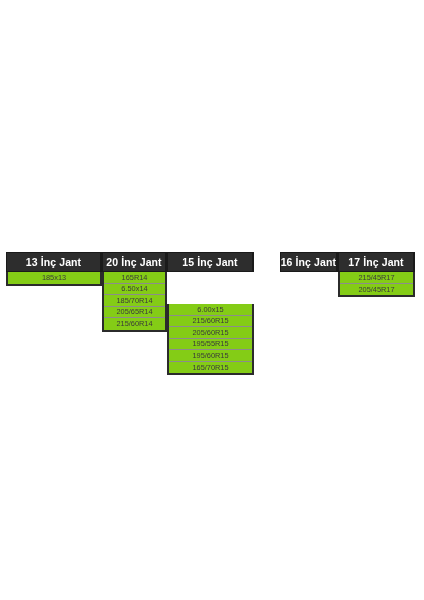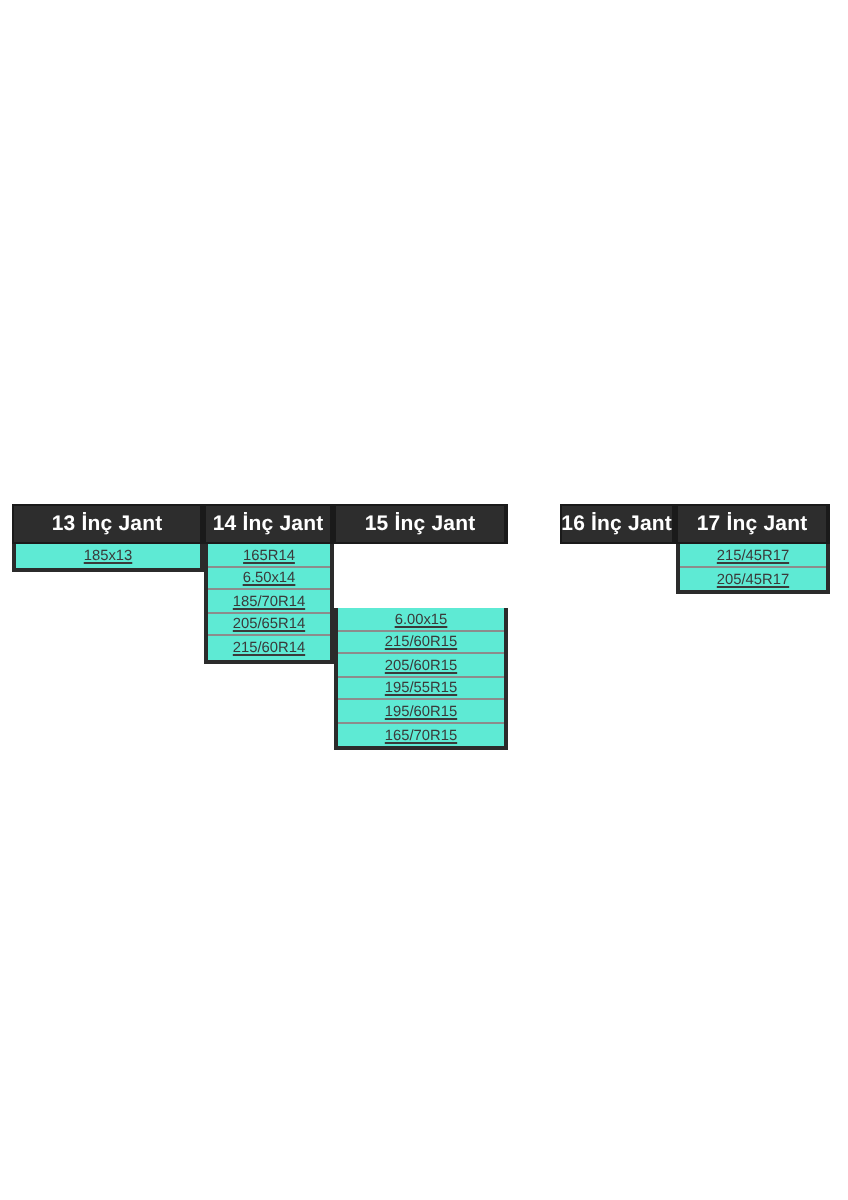--- a/index.html
+++ b/index.html
@@ -64,41 +64,40 @@
 
   .size-cell {
     box-sizing: border-box;
     height: 11.5px;
     display: flex;
     align-items: center;
     justify-content: center;
     font-size: 7.4px;
     line-height: 1;
     color: #3a3a3a;
-    background: #5eead4;
+    background: #84cc16;
     border-bottom: 1px solid #8c8c8c;
     white-space: nowrap;
-    text-decoration: underline;
   }
   .size-cell:last-child {
     border-bottom: none;
   }
 </style>
 </head>
 <body>
 
 <div id="tire-size-table">
     <div class="size-column col-0">
       <div class="column-header">13 İnç Jant</div>
       <div class="column-body">
         <div class="size-cell">185x13</div>
       </div>
     </div>
     <div class="size-column col-1">
-      <div class="column-header">14 İnç Jant</div>
+      <div class="column-header">20 İnç Jant</div>
       <div class="column-body">
         <div class="size-cell">165R14</div>
         <div class="size-cell">6.50x14</div>
         <div class="size-cell">185/70R14</div>
         <div class="size-cell">205/65R14</div>
         <div class="size-cell">215/60R14</div>
       </div>
     </div>
     <div class="size-column col-2">
       <div class="column-header">15 İnç Jant</div>

